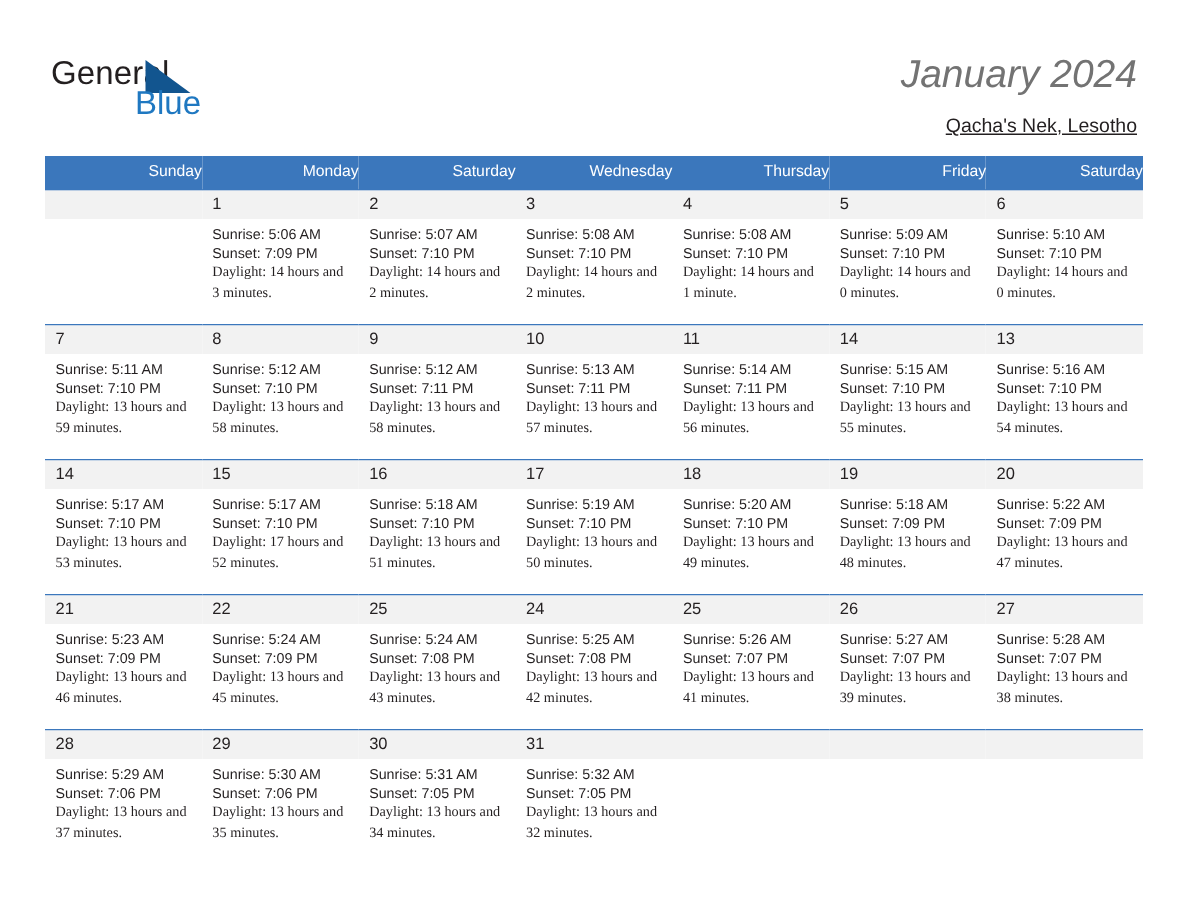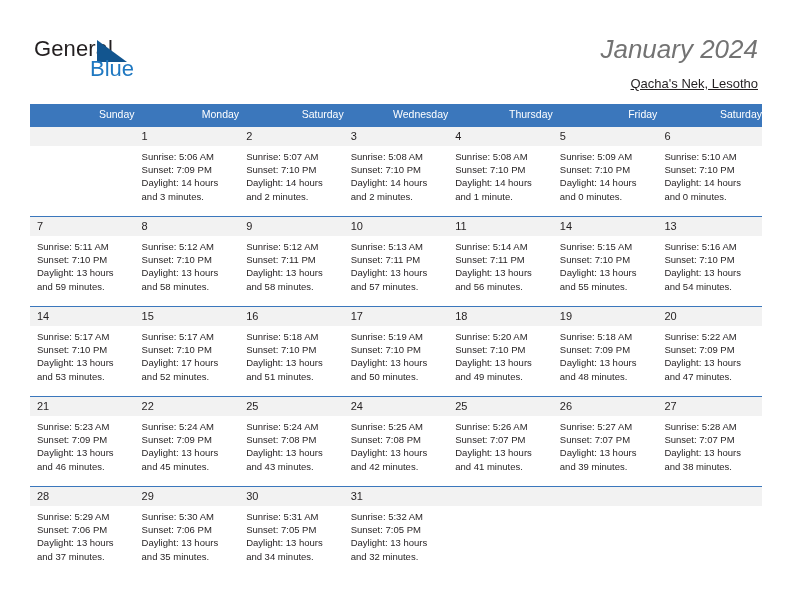--- a/index.html
+++ b/index.html
@@ -136,20 +136,21 @@
     padding: 4px 6px 0 7px;
     font-size: 9.5px;
     line-height: 13.2px;
     color: #231f20;
   }
   .info div {
     white-space: nowrap;
   }
   .info .dl {
     white-space: normal;
+    font-family: Liberation Serif, serif;
   }
 </style>
 </head>
 <body>
 
 <div class="page">
 
   <div class="top">
 
     <div class="brand">

